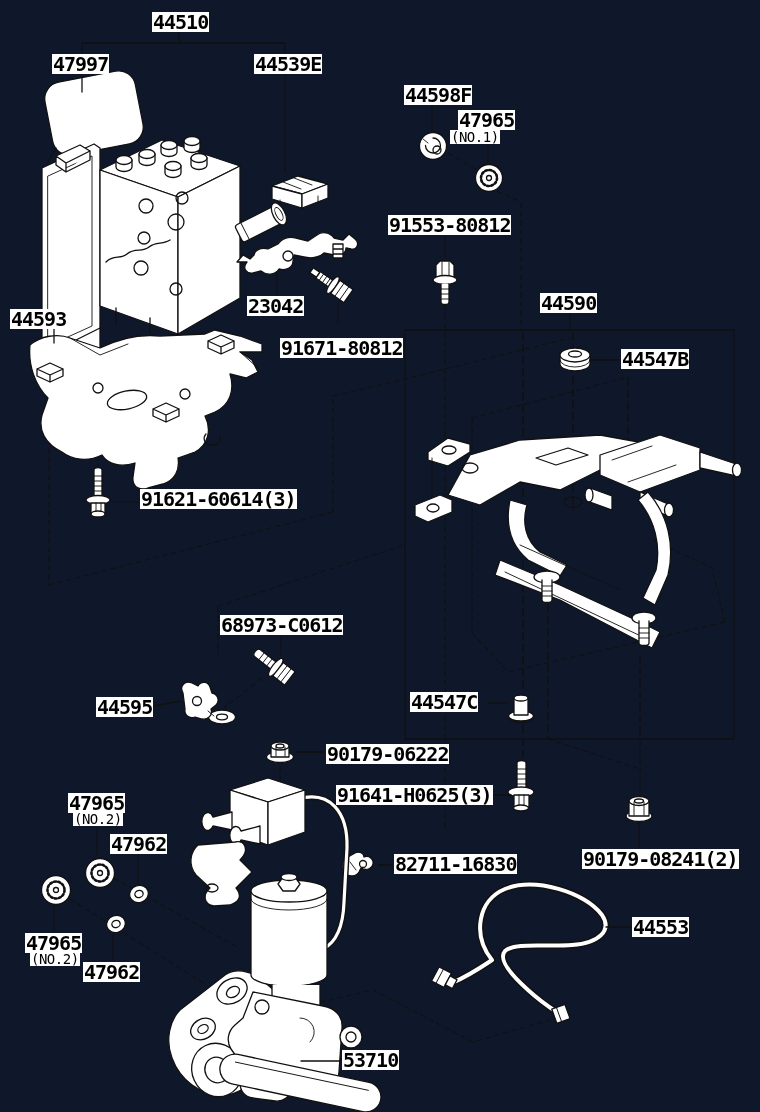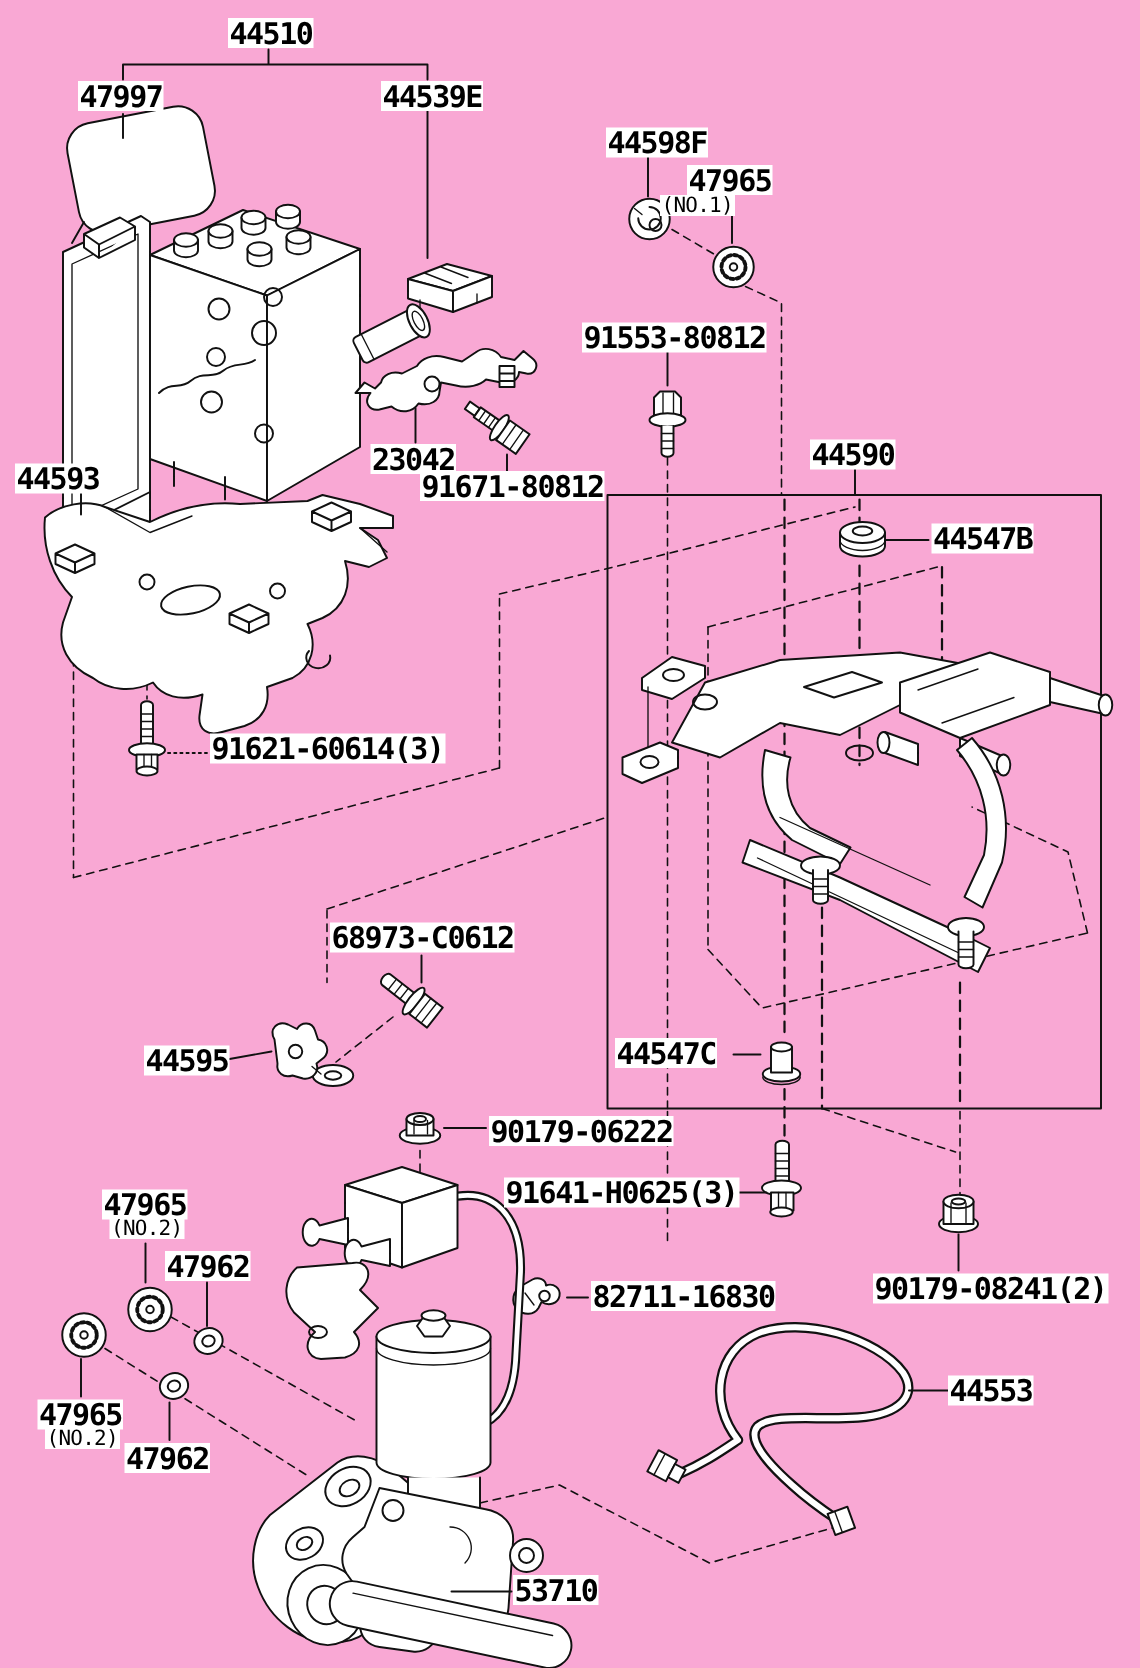--- a/index.html
+++ b/index.html
@@ -1,16 +1,16 @@
 <!DOCTYPE html>
 <html><head>
 <meta charset="utf-8">
 <style>
   html,body{margin:0;padding:0;background:#fff;}
-  .stage{position:relative;width:760px;height:1112px;background:#f9a8d4;overflow:hidden;
+  .stage{position:relative;width:760px;height:1112px;background:#0f172a;overflow:hidden;
          font-family:"DejaVu Sans Mono",monospace;}
   .stage svg{position:absolute;left:0;top:0;}
   svg *{fill:none;stroke:#111;stroke-width:1.3;stroke-linecap:round;stroke-linejoin:round;}
   svg .w{fill:#fff;}
   svg .dash{stroke-dasharray:5 4;stroke-width:1.05;}
   svg .dashb{stroke-dasharray:7 5;stroke-width:1.5;}
   svg .dot{stroke-dasharray:1.5 2.6;stroke-width:1.2;}
   svg .thin{stroke-width:0.9;}
   svg .kn{stroke-dasharray:2 2.2;stroke-width:2.6;}
   svg .tubeO{stroke-width:7;}
@@ -381,27 +381,27 @@
     <path d="M341,1061 L301,1061"></path>
     <path d="M634,927 L606,927"></path>
   </g>
 </svg>
 
   <div class="lbl" style="left:152px;top:12px">44510</div>
   <div class="lbl" style="left:52px;top:54px">47997</div>
   <div class="lbl" style="left:254px;top:54px">44539E</div>
   <div class="lbl" style="left:404px;top:85px">44598F</div>
   <div class="lbl" style="left:458px;top:110px">47965</div>
-  <div class="lbl sm" style="left:440px;top:130px">(NO.1)</div>
+  <div class="lbl sm" style="left:450px;top:130px">(NO.1)</div>
   <div class="lbl" style="left:388px;top:215px">91553-80812</div>
   <div class="lbl" style="left:540px;top:293px">44590</div>
   <div class="lbl" style="left:621px;top:349px">44547B</div>
   <div class="lbl" style="left:10px;top:309px">44593</div>
   <div class="lbl" style="left:247px;top:296px">23042</div>
-  <div class="lbl" style="left:280px;top:314px">91671-80812</div>
+  <div class="lbl" style="left:280px;top:338px">91671-80812</div>
   <div class="lbl" style="left:140px;top:489px">91621-60614(3)</div>
   <div class="lbl" style="left:220px;top:615px">68973-C0612</div>
   <div class="lbl" style="left:96px;top:697px">44595</div>
   <div class="lbl" style="left:326px;top:744px">90179-06222</div>
   <div class="lbl" style="left:410px;top:692px">44547C</div>
   <div class="lbl" style="left:336px;top:785px">91641-H0625(3)</div>
   <div class="lbl" style="left:394px;top:854px">82711-16830</div>
   <div class="lbl" style="left:582px;top:849px">90179-08241(2)</div>
   <div class="lbl" style="left:68px;top:793px">47965</div>
   <div class="lbl sm" style="left:73px;top:812px">(NO.2)</div>

